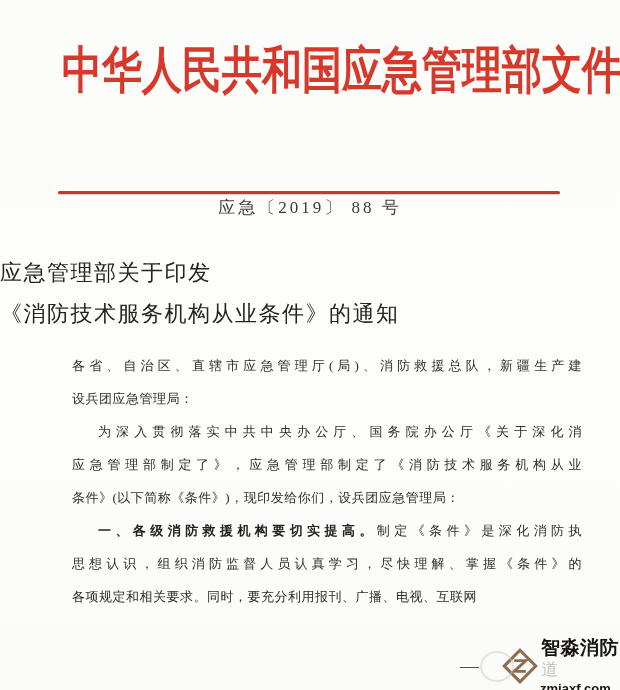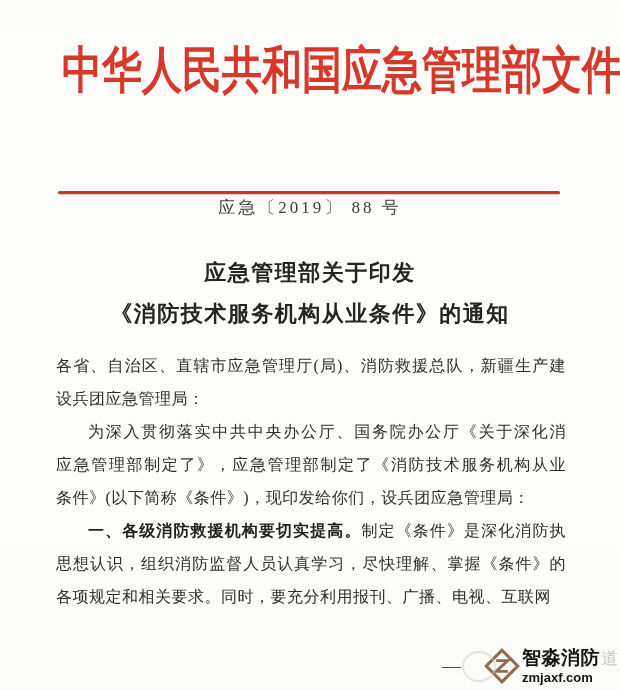--- a/index.html
+++ b/index.html
@@ -56,34 +56,33 @@
     background: #c13a2c;
     border-radius: 2px;
     box-shadow: 0 1px 0 rgba(193,58,44,.25);
   }
   
   .notice-title {
     position: absolute;
     top: 252px;
     left: 0;
     width: 100%;
-    text-align: center;
-    font-weight: 700;
+    font-weight: 400;
     font-size: 22px;
     line-height: 41px;
     color: #262420;
     letter-spacing: 1.5px;
   }
   
   .body-text {
     position: absolute;
     top: 349px;
-    left: 56px;
+    left: 72px;
     width: 510px;
-    font-size: 16px;
+    font-size: 13px;
     line-height: 33px;
     color: #2f2d29;
     letter-spacing: 0.5px;
   }
   .bl {
     text-align: justify;
     text-align-last: justify;
     white-space: nowrap;
   }
   .bl.para-end {
@@ -127,20 +126,21 @@
     flex: 0 0 auto;
   }
   .wm-textcol {
     display: flex;
     flex-direction: column;
     justify-content: center;
   }
   .wm-name-row {
     display: flex;
     align-items: baseline;
+    flex-direction: column;
   }
   .wm-name {
     font-family: "Liberation Sans", sans-serif;
     font-weight: 900;
     font-size: 19px;
     line-height: 21px;
     color: #151310;
     letter-spacing: 0.5px;
   }
   .wm-faint-glyph {

